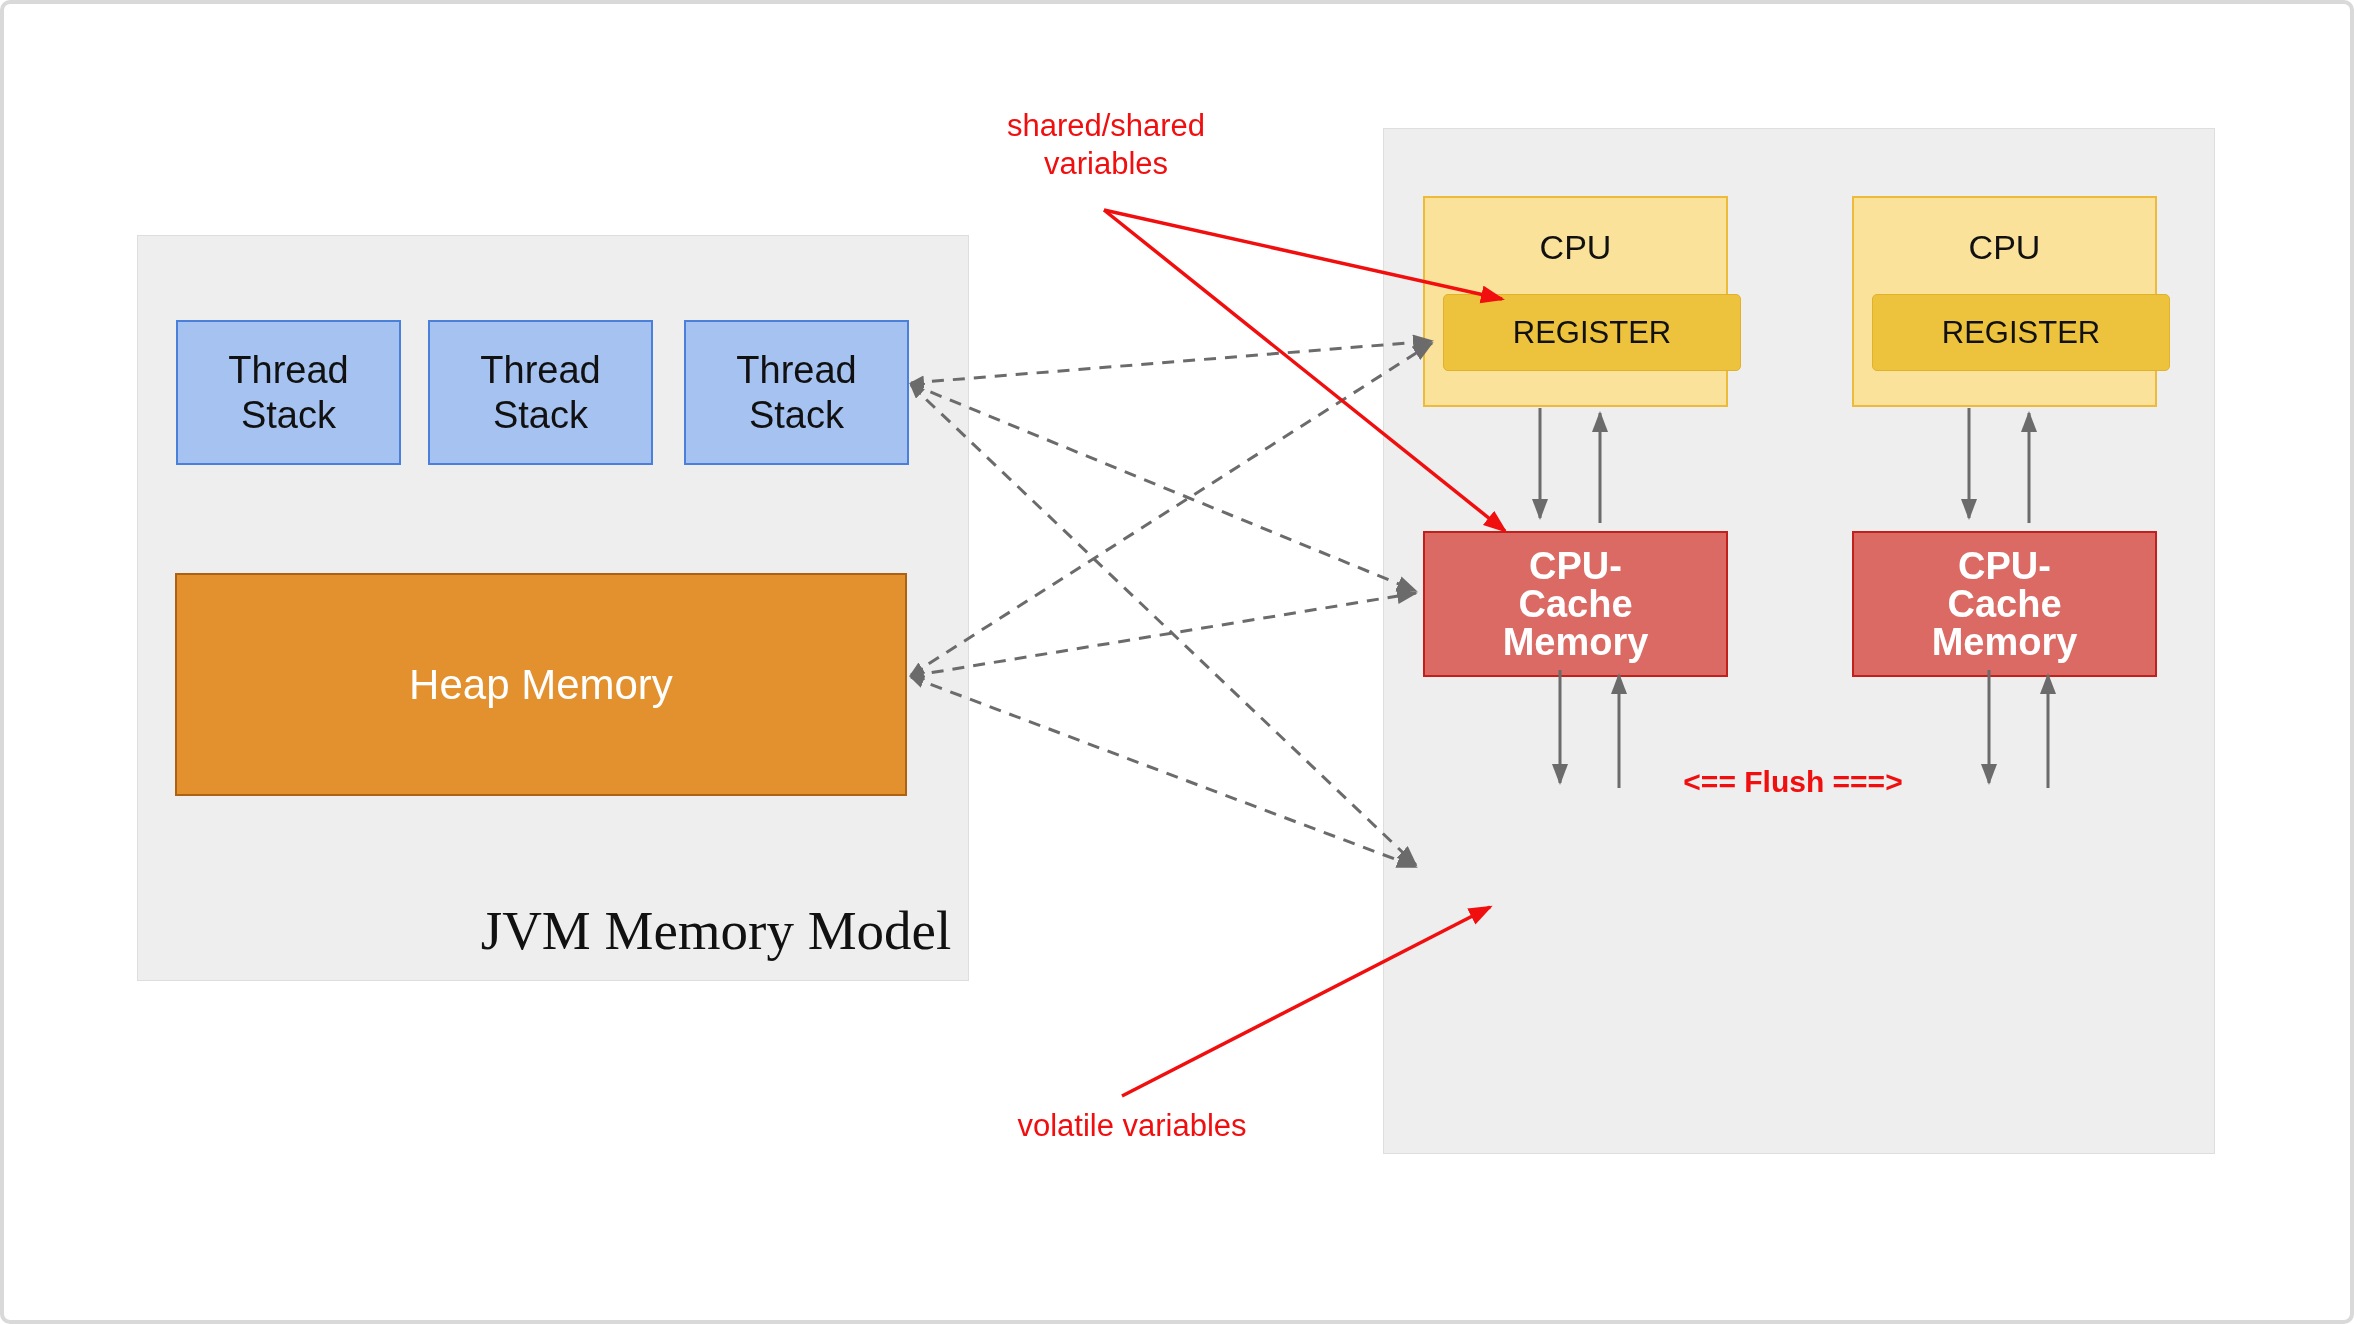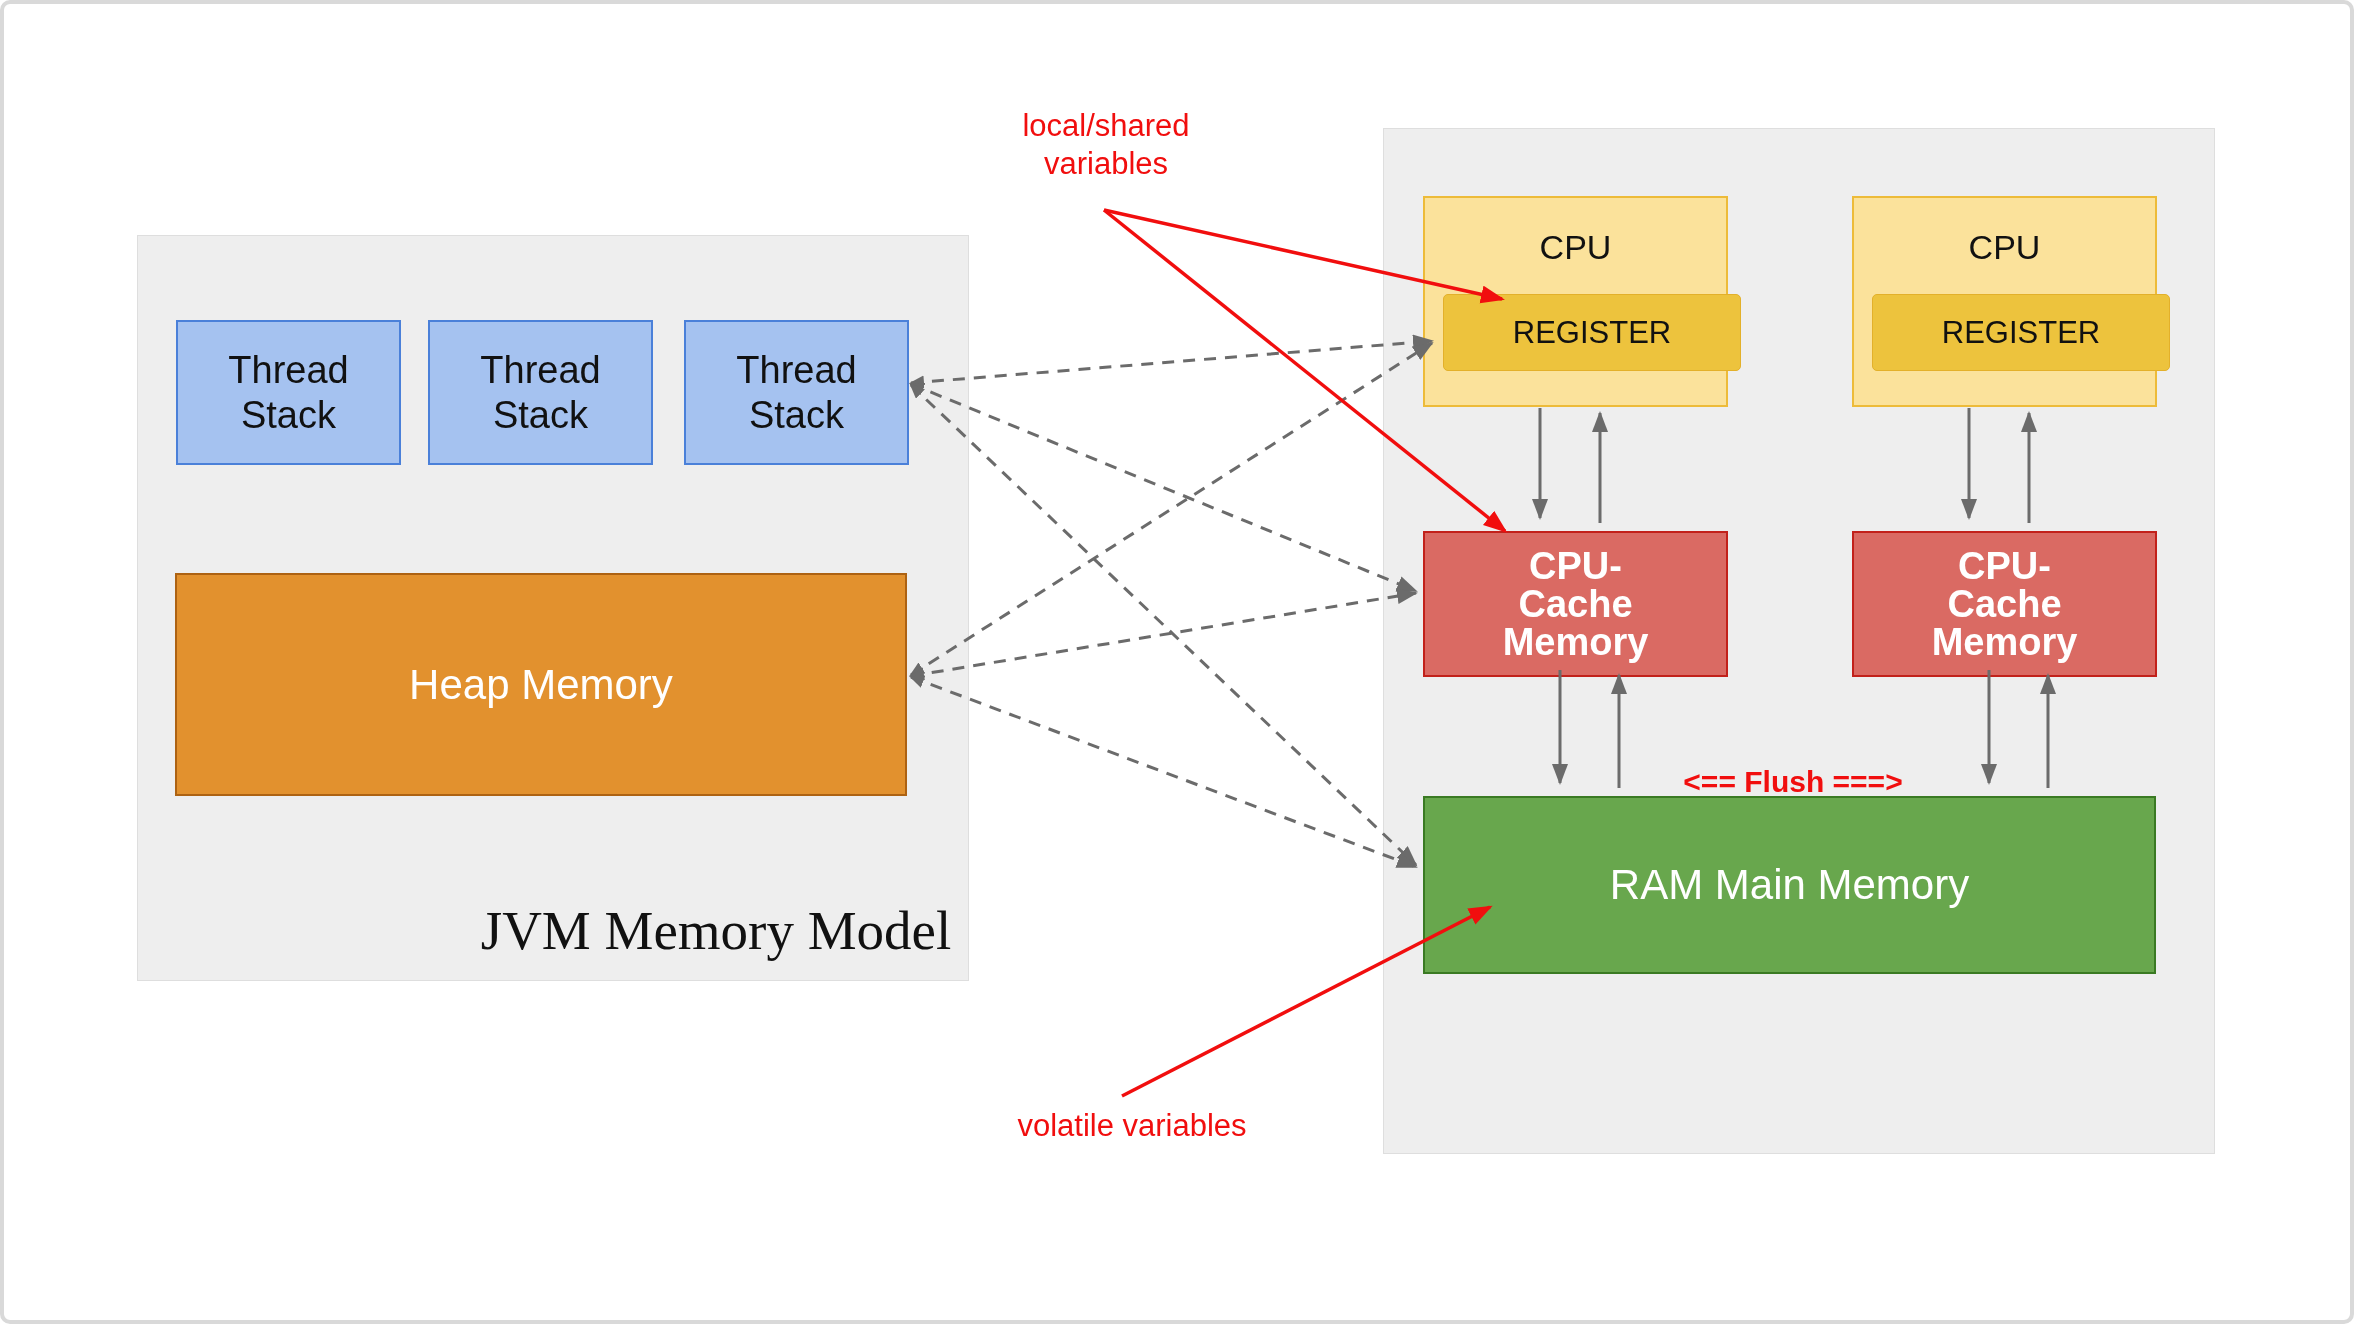--- a/index.html
+++ b/index.html
@@ -105,26 +105,23 @@
     </div>
   </div>
 
   <div class="node cache" style="left:1419px;top:519px;width:305px;height:146px;">
     <span class="lbl">CPU-Cache Memory</span>
   </div>
   <div class="node cache" style="left:1848px;top:519px;width:305px;height:146px;">
     <span class="lbl">CPU-Cache Memory</span>
   </div>
 
-  <div class="node ram" style="left:1419px;top:784px;width:733px;height:178px;">
-    <span>RAM Main Memory</span>
-  </div>
 
 
-  <div class="annotation wrap" style="left:1102px;top:141px;">local/shared variables</div>
+  <div class="annotation wrap" style="left:1102px;top:141px;">shared/shared variables</div>
   <div class="annotation" style="left:1128px;top:1122px;">volatile variables</div>
   <div class="annotation flush" style="left:1789px;top:742px;margin-top:36px;">&lt;== Flush ===&gt;</div>
 
   <svg class="overlay" width="2354" height="1324" viewBox="0 0 2354 1324">
     <defs>
       <marker id="ah-gray-e" markerUnits="userSpaceOnUse" markerWidth="24" markerHeight="20" refX="19" refY="8" orient="auto">
         <path class="mk-gray" d="M0,0 L21,8 L0,16 Z"></path>
       </marker>
       <marker id="ah-gray-s" markerUnits="userSpaceOnUse" markerWidth="20" markerHeight="16" refX="13" refY="6.5" orient="auto-start-reverse">
         <path class="mk-gray" d="M0,0 L15,6.5 L0,13 Z"></path>

